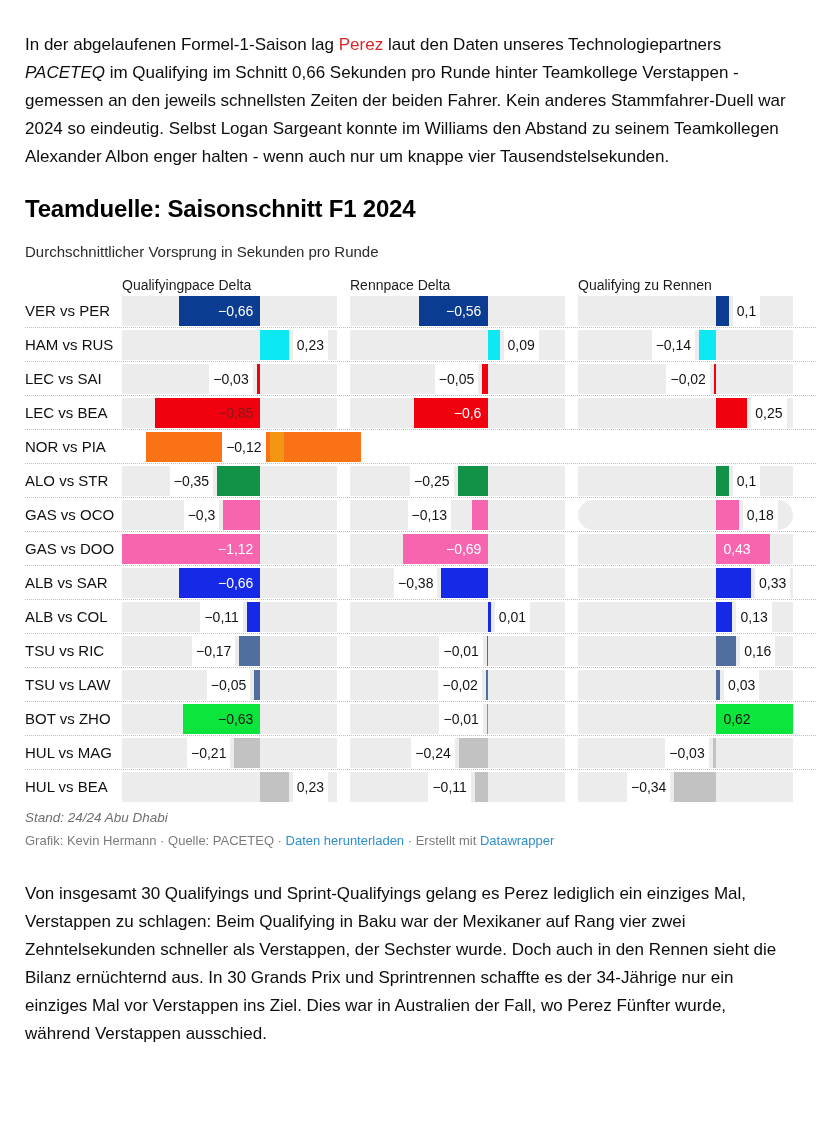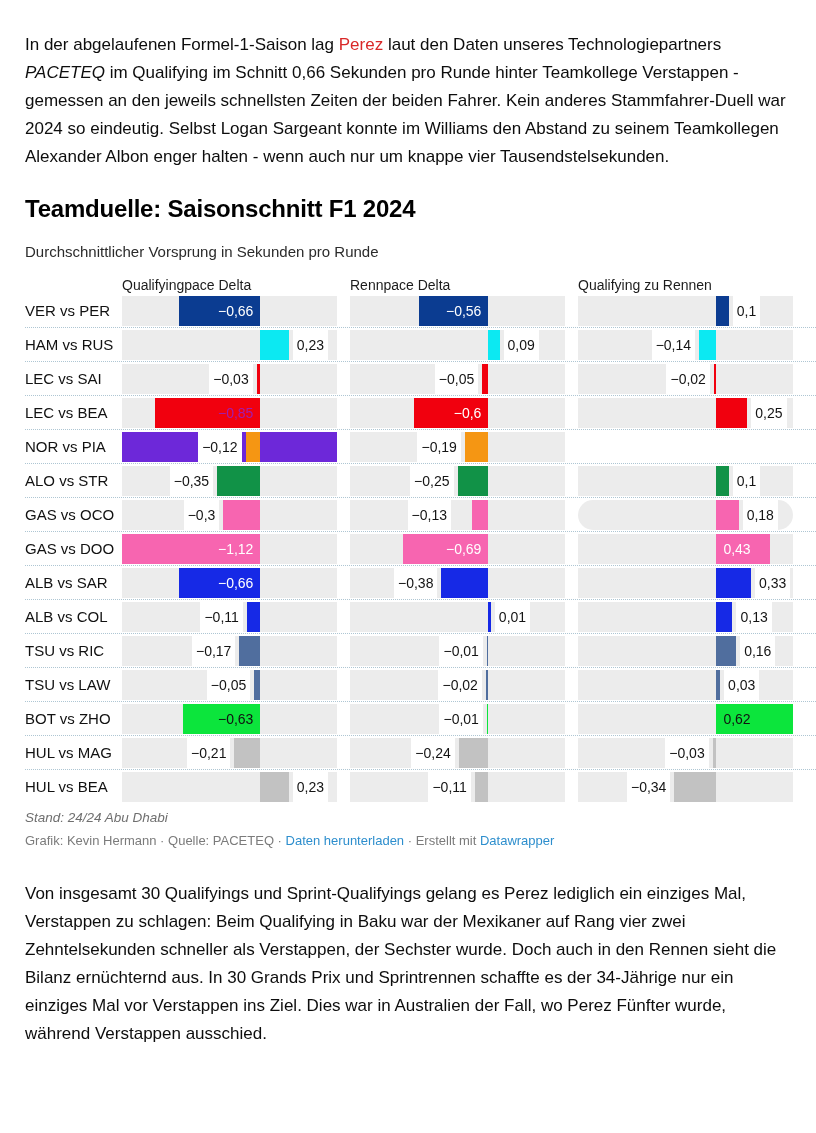--- a/index.html
+++ b/index.html
@@ -98,41 +98,37 @@
         <div class="bar-track" style="background: rgb(236, 236, 236);">
           <div class="bar" style="left: 135.92px; width: 2.47126px; background: rgb(241, 0, 14);"></div>
           <span class="vlabel outside" style="right: 83.0805px;">−0,02</span>
         </div>
       </div>
       <div class="row-sep"></div>
       <div class="chart-row">
         <div class="row-label">LEC vs BEA</div>
         <div class="bar-track" style="background: rgb(236, 236, 236);">
           <div class="bar" style="left: 33.3621px; width: 105.029px; background: rgb(241, 0, 14);"></div>
-          <span class="vlabel" style="color: #a21caf; right: 83.6092px;">−0,85</span>
+          <span class="vlabel" style="color: #7f1d1d; right: 83.6092px;">−0,85</span>
         </div>
         <div class="bar-track" style="background: rgb(236, 236, 236);">
           <div class="bar" style="left: 64.2529px; width: 74.1379px; background: rgb(241, 0, 14);"></div>
           <span class="vlabel" style="color: rgb(255, 255, 255); right: 83.6092px;">−0,6</span>
         </div>
         <div class="bar-track" style="background: rgb(236, 236, 236);">
           <div class="bar" style="left: 138.391px; width: 30.8908px; background: rgb(241, 0, 14);"></div>
           <span class="vlabel outside" style="left: 173.282px;">0,25</span>
         </div>
       </div>
       <div class="row-sep"></div>
       <div class="chart-row">
         <div class="row-label">NOR vs PIA</div>
-        <div class="bar-track" style="background: #6d28d9;">
+        <div class="bar-track" style="background: #f97316; margin-left: 24px;">
           <div class="bar" style="left: 123.563px; width: 14.8276px; background: rgb(245, 150, 19);"></div>
           <span class="vlabel outside" style="right: 95.4368px;">−0,12</span>
-        </div>
-        <div class="bar-track" style="background: rgb(236, 236, 236);">
-          <div class="bar" style="left: 114.914px; width: 23.477px; background: rgb(245, 150, 19);"></div>
-          <span class="vlabel outside" style="right: 104.086px;">−0,19</span>
         </div>
       </div>
       <div class="row-sep"></div>
       <div class="chart-row">
         <div class="row-label">ALO vs STR</div>
         <div class="bar-track" style="background: rgb(236, 236, 236);">
           <div class="bar" style="left: 95.1437px; width: 43.2471px; background: rgb(17, 146, 71);"></div>
           <span class="vlabel outside" style="right: 123.856px;">−0,35</span>
         </div>
         <div class="bar-track" style="background: rgb(236, 236, 236);">

